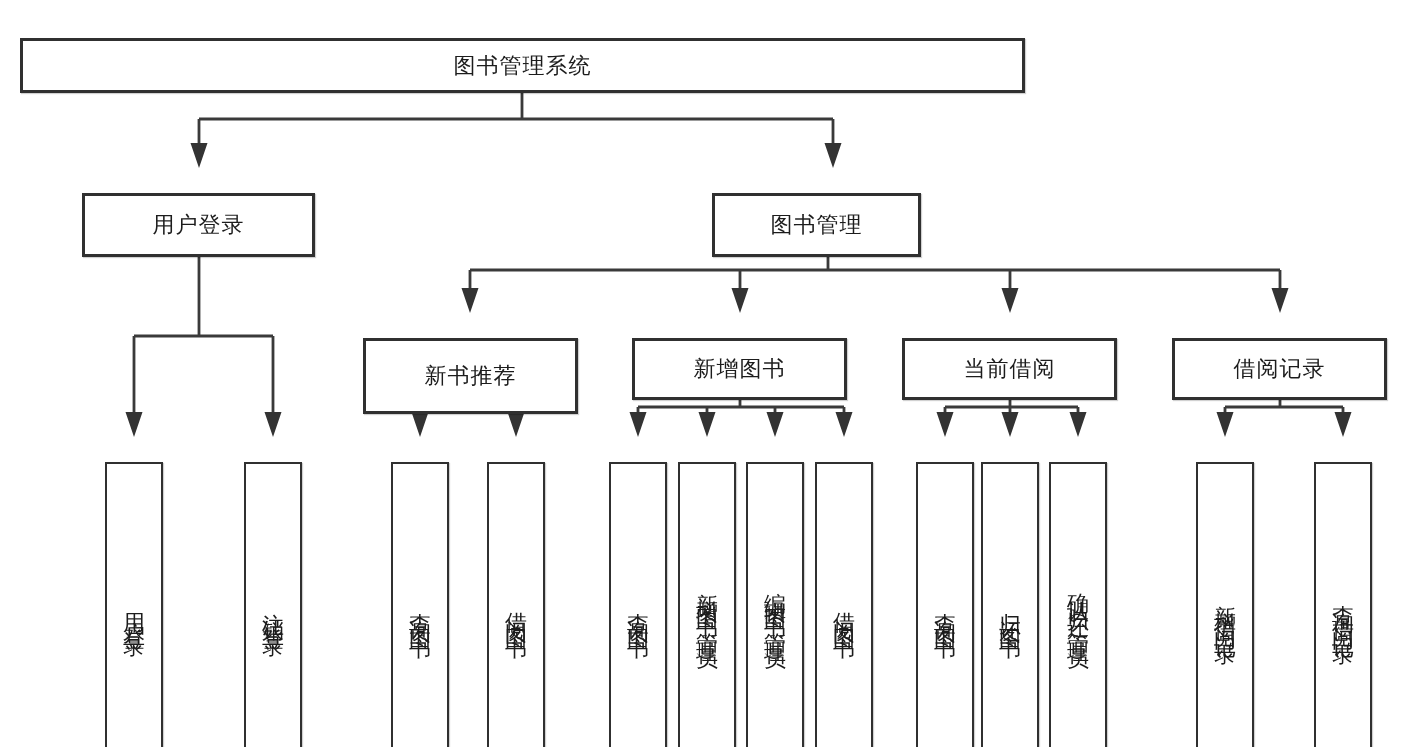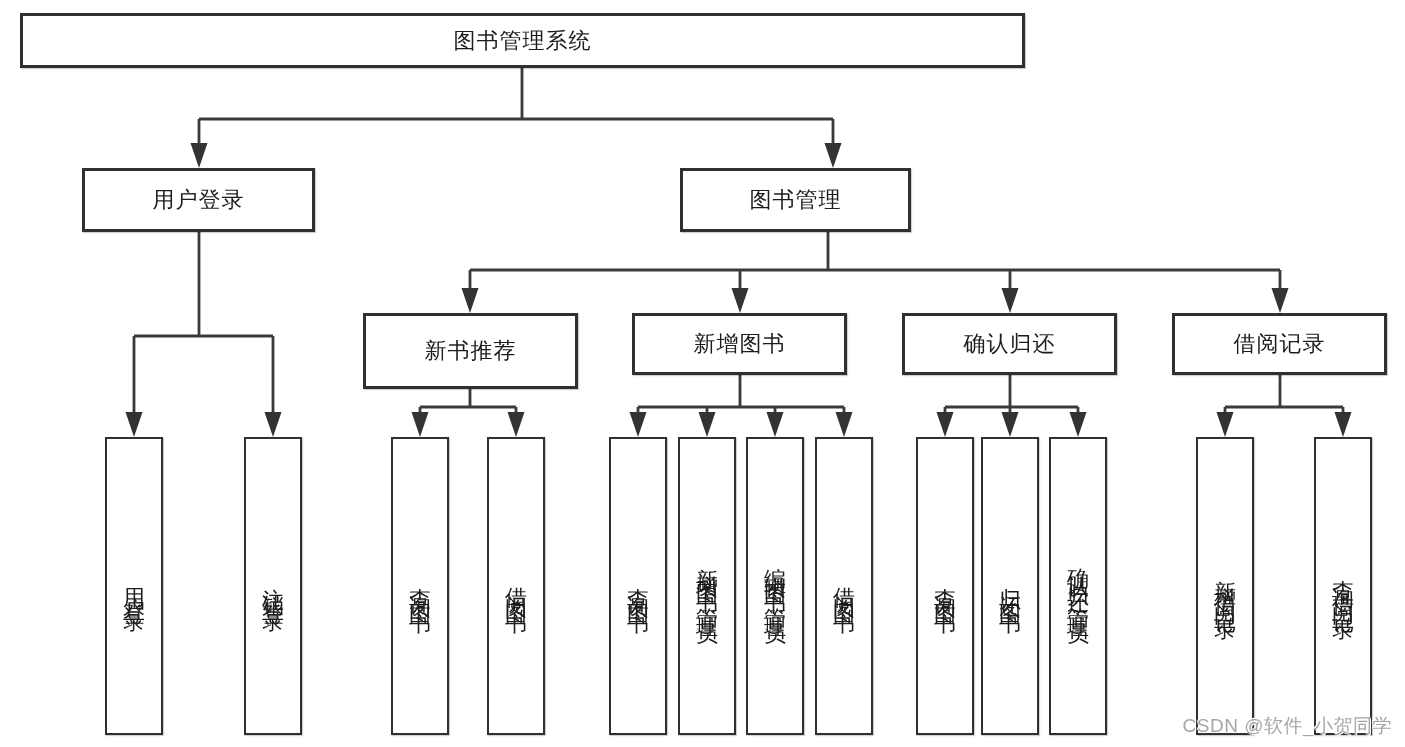--- a/index.html
+++ b/index.html
@@ -12,20 +12,21 @@
   }
   .connectors{
     position:absolute;left:0;top:0;width:1405px;height:747px;
   }
   .box{
     position:absolute;box-sizing:border-box;background:#ffffff;
     border:3px solid #303030;
     display:flex;align-items:center;justify-content:center;
     color:#1c1c1c;font-size:22px;letter-spacing:1px;
     box-shadow:1px 1px 1px rgba(0,0,0,0.18);
+    margin-top:25px;
   }
   .leaf{
     border-width:2.5px;
   }
   .leaf .vtext{
     writing-mode:vertical-rl;
     letter-spacing:8px;
     line-height:1;
     white-space:nowrap;
   }
@@ -82,32 +83,32 @@
       M1334.5 412 L1351.5 412 L1343 437 Z"></path>
   </svg>
 
   <div class="box" style="left:20px;top:13px;width:1005px;height:55px">
     <span>图书管理系统</span>
   </div>
 
   <div class="box" style="left:82px;top:168px;width:233px;height:64px">
     <span>用户登录</span>
   </div>
-  <div class="box" style="left:680px;top:168px;width:231px;height:64px">
+  <div class="box" style="left:712px;top:168px;width:209px;height:64px">
     <span>图书管理</span>
   </div>
 
   <div class="box" style="left:363px;top:313px;width:215px;height:76px">
     <span>新书推荐</span>
   </div>
   <div class="box" style="left:632px;top:313px;width:215px;height:62px">
     <span>新增图书</span>
   </div>
   <div class="box" style="left:902px;top:313px;width:215px;height:62px">
-    <span>确认归还</span>
+    <span>当前借阅</span>
   </div>
   <div class="box" style="left:1172px;top:313px;width:215px;height:62px">
     <span>借阅记录</span>
   </div>
 
   <div class="box leaf" style="left:105px;top:437px;width:58px;height:298px">
     <span class="vtext">用户登录</span>
   </div>
   <div class="box leaf" style="left:244px;top:437px;width:58px;height:298px">
     <span class="vtext">注销登录</span>
@@ -143,15 +144,14 @@
     <span class="vtext">确认归还（管理员）</span>
   </div>
 
   <div class="box leaf" style="left:1196px;top:437px;width:58px;height:298px">
     <span class="vtext">新增借阅记录</span>
   </div>
   <div class="box leaf" style="left:1314px;top:437px;width:58px;height:298px">
     <span class="vtext">查询借阅记录</span>
   </div>
 
-  <div class="watermark">CSDN @软件_小贺同学</div>
 
 </div>
 
 </body></html>

